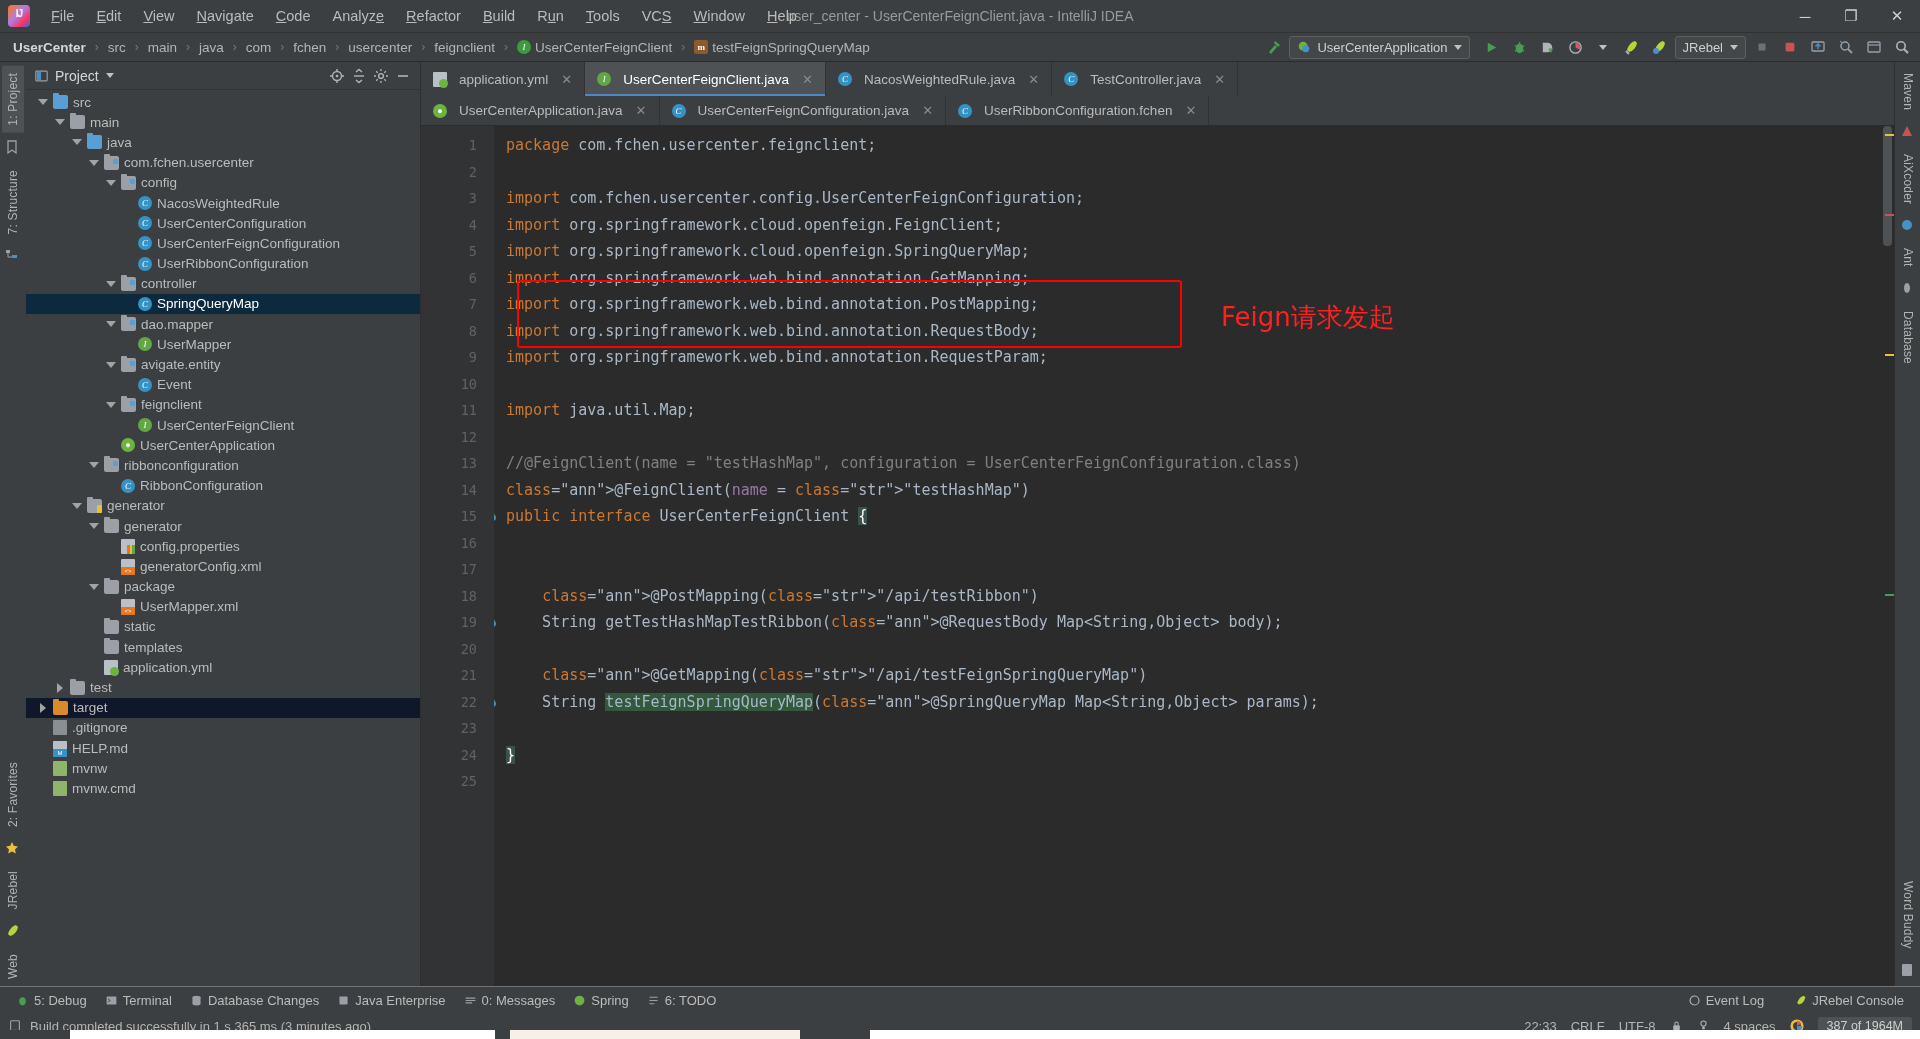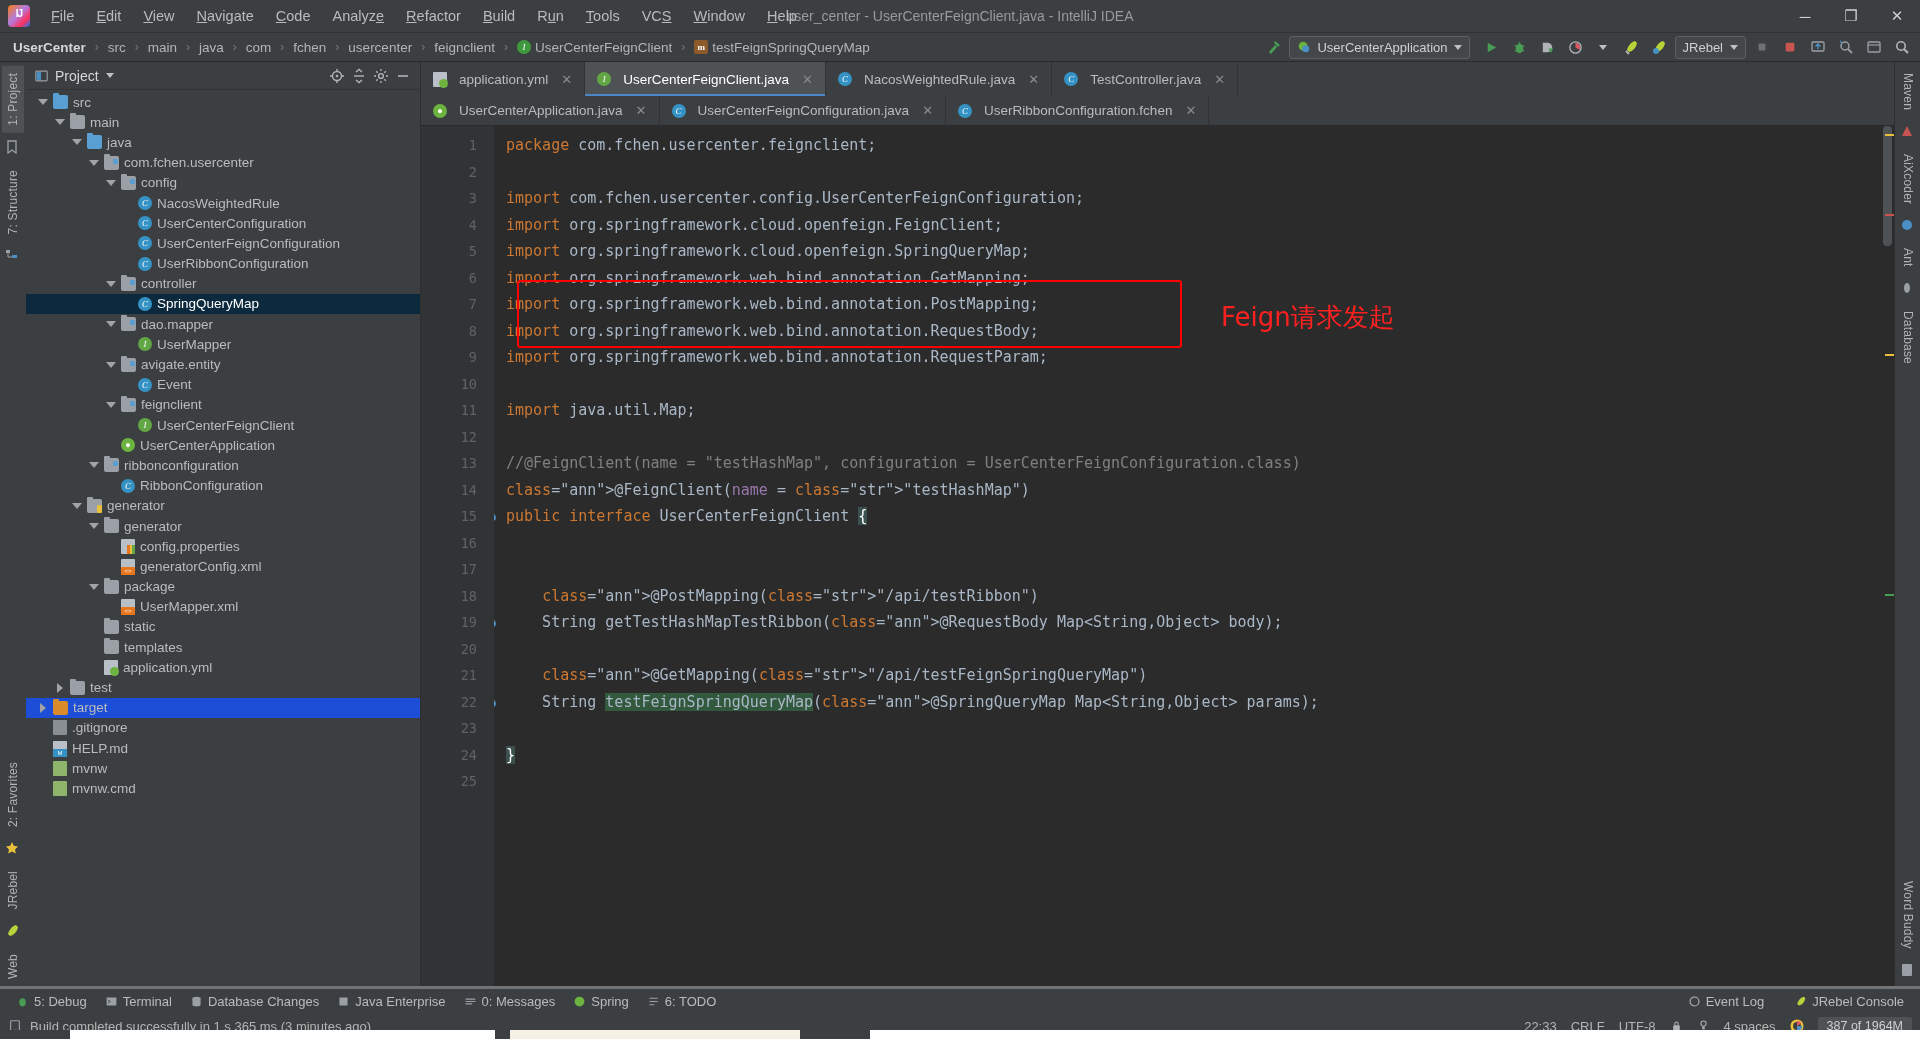--- a/index.html
+++ b/index.html
@@ -81,21 +81,21 @@
      flex:0 0 395px; border-right:1px solid #2e2e2e;}
   .proj-head{ height:28px; display:flex;align-items:center; padding:0 6px 0 8px;
      border-bottom:1px solid #313335; flex:0 0 28px;}
   .proj-title{ color:#d6d6d6; font-size:14px; margin-left:6px;}
   .proj-head .sp{ margin-left:auto;}
   .proj-icb{ width:22px;height:22px;display:flex;align-items:center;justify-content:center;border-radius:3px;}
   .tree{ flex:1 1 auto; overflow:hidden; position:relative; background:#3c3f41; padding-top:2px;}
   .row{ height:20.2px; display:flex; align-items:center; white-space:nowrap;
     font-size:13.5px; color:#bbbbbb; padding-right:4px;}
   .row.sel{ background:#0d293e; color:#ffffff;}
-  .row.sel2{ background:#1d4ed8;text-align:right; }
+  .row.sel2{ background:#0f172a;text-align:right; }
   .tw{ width:13px; height:13px; flex:0 0 13px; display:flex;align-items:center;justify-content:center;}
   .tw.open::after{ content:""; border-left:5px solid transparent;border-right:5px solid transparent;
      border-top:6px solid #a3a3a3;}
   .tw.closed::after{ content:""; border-top:5px solid transparent;border-bottom:5px solid transparent;
      border-left:6px solid #a3a3a3;}
   .fi{ width:15px;height:14px;flex:0 0 15px;margin-right:5px;position:relative;}
   .fold{ background:#9aa0a6; border-radius:1px 2px 2px 2px;}
   .fold::before{content:"";position:absolute;left:0;top:-2px;width:6px;height:3px;background:#9aa0a6;border-radius:1px 1px 0 0;}
   .fold.src{ background:#5a9fd4;}
   .fold.src::before{background:#5a9fd4;}
@@ -149,21 +149,21 @@
   .redbox{ position:absolute; border:2.5px solid #ff0000; border-radius:3px; pointer-events:none;}
   .annot{ position:absolute; color:#ff2020; font-size:26px; white-space:nowrap;
      font-family:"DejaVu Sans", sans-serif;}
 
   .scrollbar-right{ width:13px; flex:0 0 13px; background:#2b2b2b; position:relative;}
   .sb-thumb{ position:absolute; left:2px; width:9px; background:#4e5254; border-radius:4px;}
   .mark-line{ position:absolute; right:0; height:2px; }
 
   
   .toolwin{ height:27px; background:#3c3f41; display:flex; align-items:center;
-     gap:2px; padding:0 8px; flex:0 0 27px; border-top:3px solid #737373;}
+     gap:2px; padding:0 8px; flex:0 0 27px; border-top:1px solid #737373;}
   .tw-item{ display:flex;align-items:center;gap:5px;padding:3px 8px;border-radius:3px;
      font-size:13px;color:#bbbbbb; white-space:nowrap;}
   .tw-right{ margin-left:auto; display:flex; align-items:center; gap:14px;}
   .statusbar{ height:26px; background:#3c3f41; display:flex;align-items:center;
      padding:0 8px; flex:0 0 26px; font-size:13px; color:#b4b4b4; gap:8px;}
   .st-right{ margin-left:auto; display:flex;align-items:center; gap:14px;}
   .mem{ background:#4e5254; padding:2px 9px; border-radius:2px; color:#cfcfcf; font-size:12.5px;}
 
   .taskbarstrip{ position:absolute; left:0; bottom:0; width:1920px; height:9px; background:#ffffff;}
   .tb-seg{ position:absolute; bottom:0; height:9px;}

